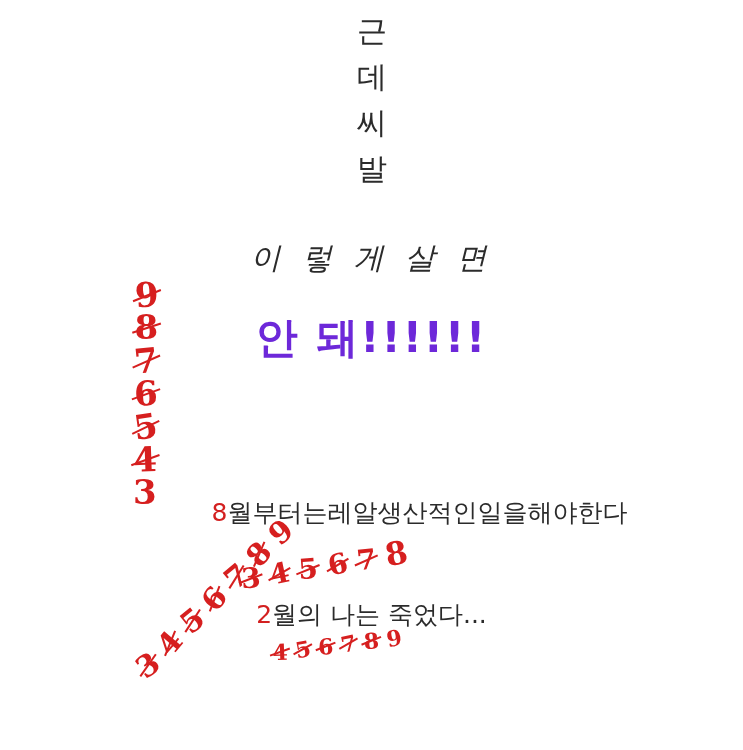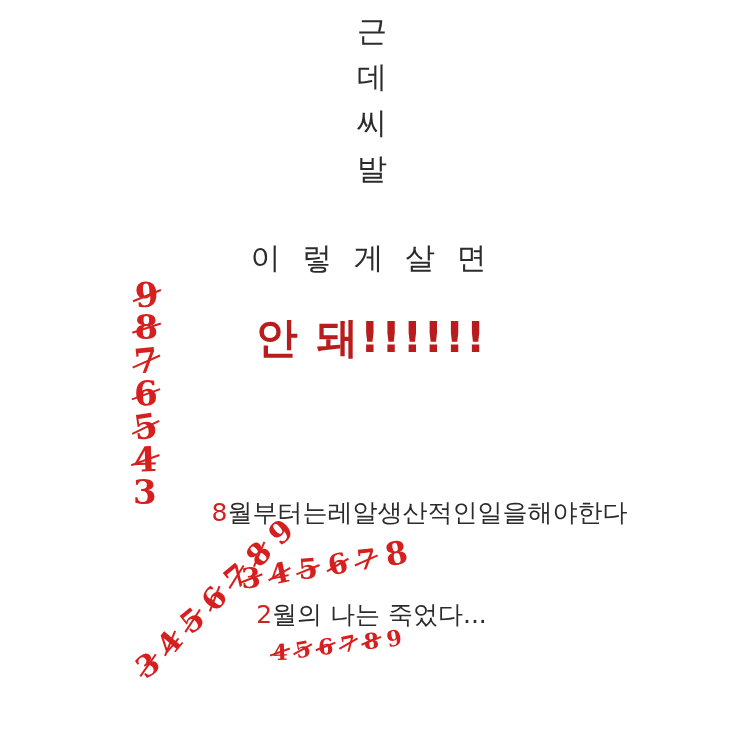--- a/index.html
+++ b/index.html
@@ -33,25 +33,26 @@
   .line-center {
     position: absolute;
     width: 100%;
     text-align: center;
     color: #2b2b2b;
     font-family: "DejaVu Sans", sans-serif;
   }
   .line-big {
     font-size: 30px;
     letter-spacing: 6px;
+    font-style: italic;
   }
   .line-red {
     font-size: 42px;
     font-weight: 700;
-    color: #b91c1c;
+    color: #6d28d9;
     letter-spacing: 2px;
   }
   .line-body {
     font-size: 25px;
     letter-spacing: 0px;
     color: #2b2b2b;
   }
   .line-body .redch {
     color: #d32020;
   }

